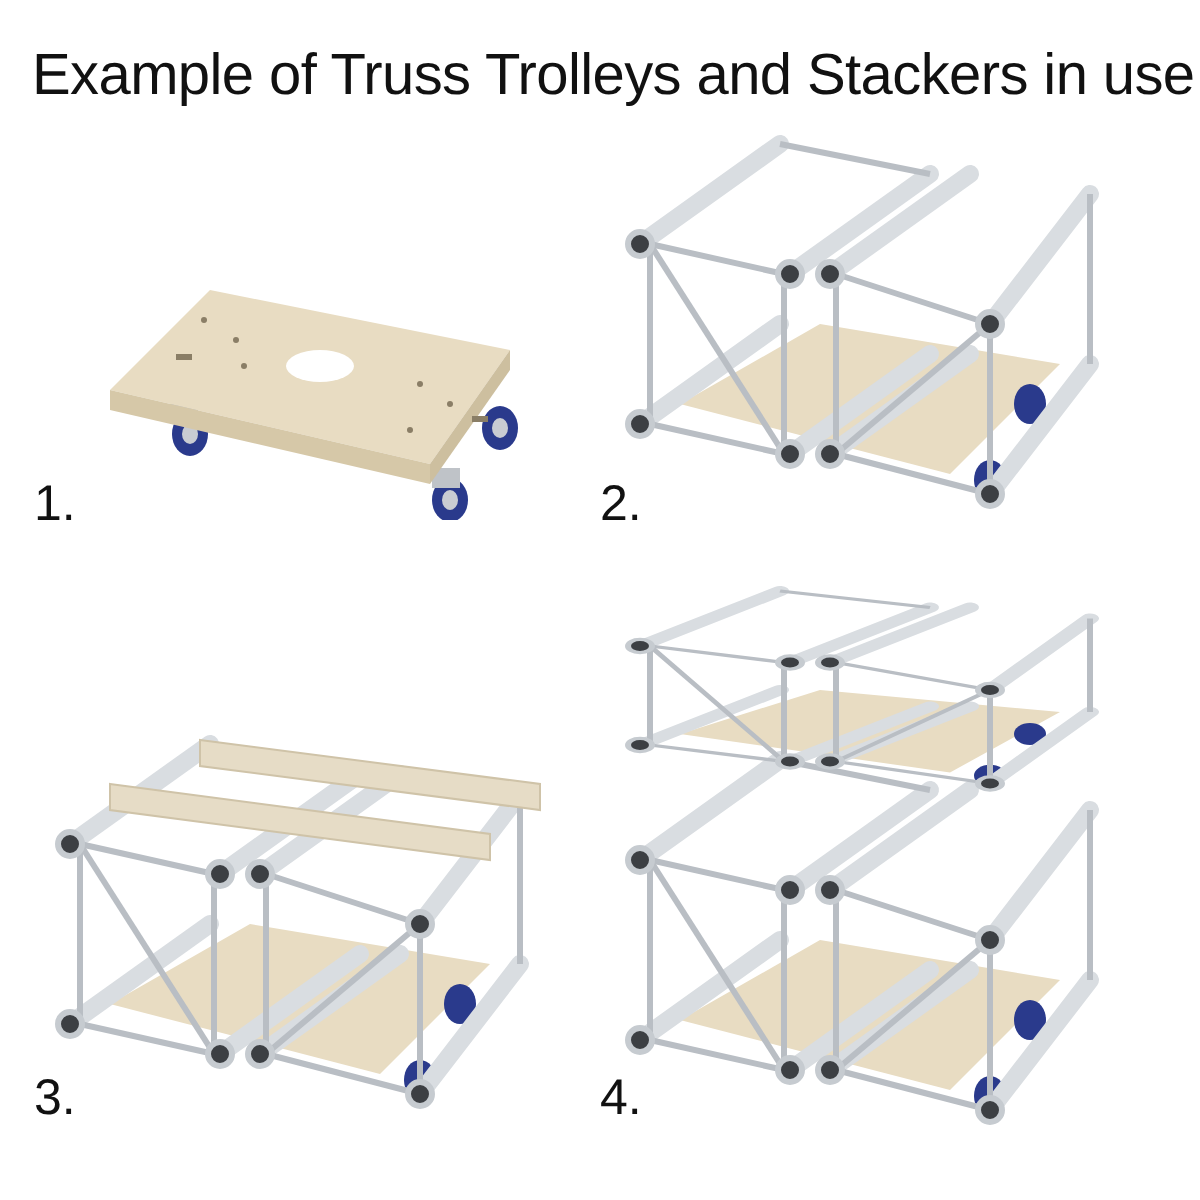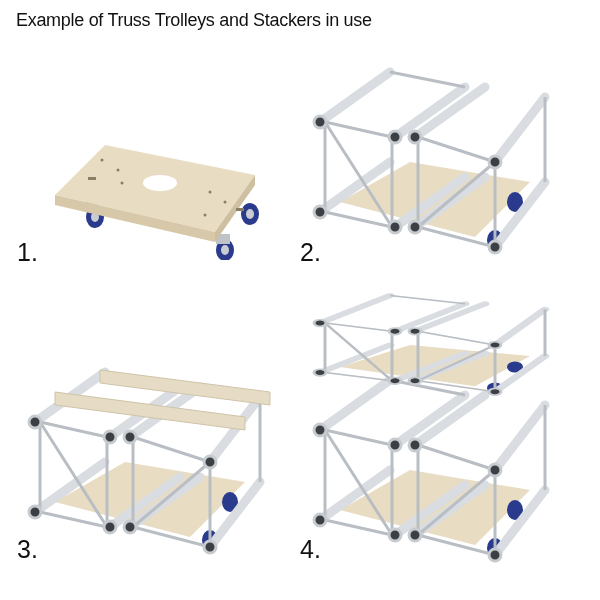--- a/index.html
+++ b/index.html
@@ -1,18 +1,18 @@
 <!DOCTYPE html>
 <html><head>
   <meta charset="utf-8">
   <style>
     html, body { margin:0; padding:0; background:#ffffff; }
     body { width:600px; height:600px; position:relative; overflow:hidden;
            font-family:"Liberation Sans", "DejaVu Sans", sans-serif; color:#111; }
-    .title { position:absolute; left:16px; top:10px; font-size:18px; letter-spacing:-0.3px; font-weight:400; }
+    .title { position:absolute; left:16px; top:22px; font-size:29px; letter-spacing:-0.3px; font-weight:400; }
     .panel { position:absolute; }
     .num { position:absolute; font-size:25px; color:#111; }
     svg { display:block; }
   </style>
 </head>
 <body>
 
 <div class="title">Example of Truss Trolleys and Stackers in use</div>
 
 <div class="panel" style="left:40px;top:120px;width:230px;height:140px;">

